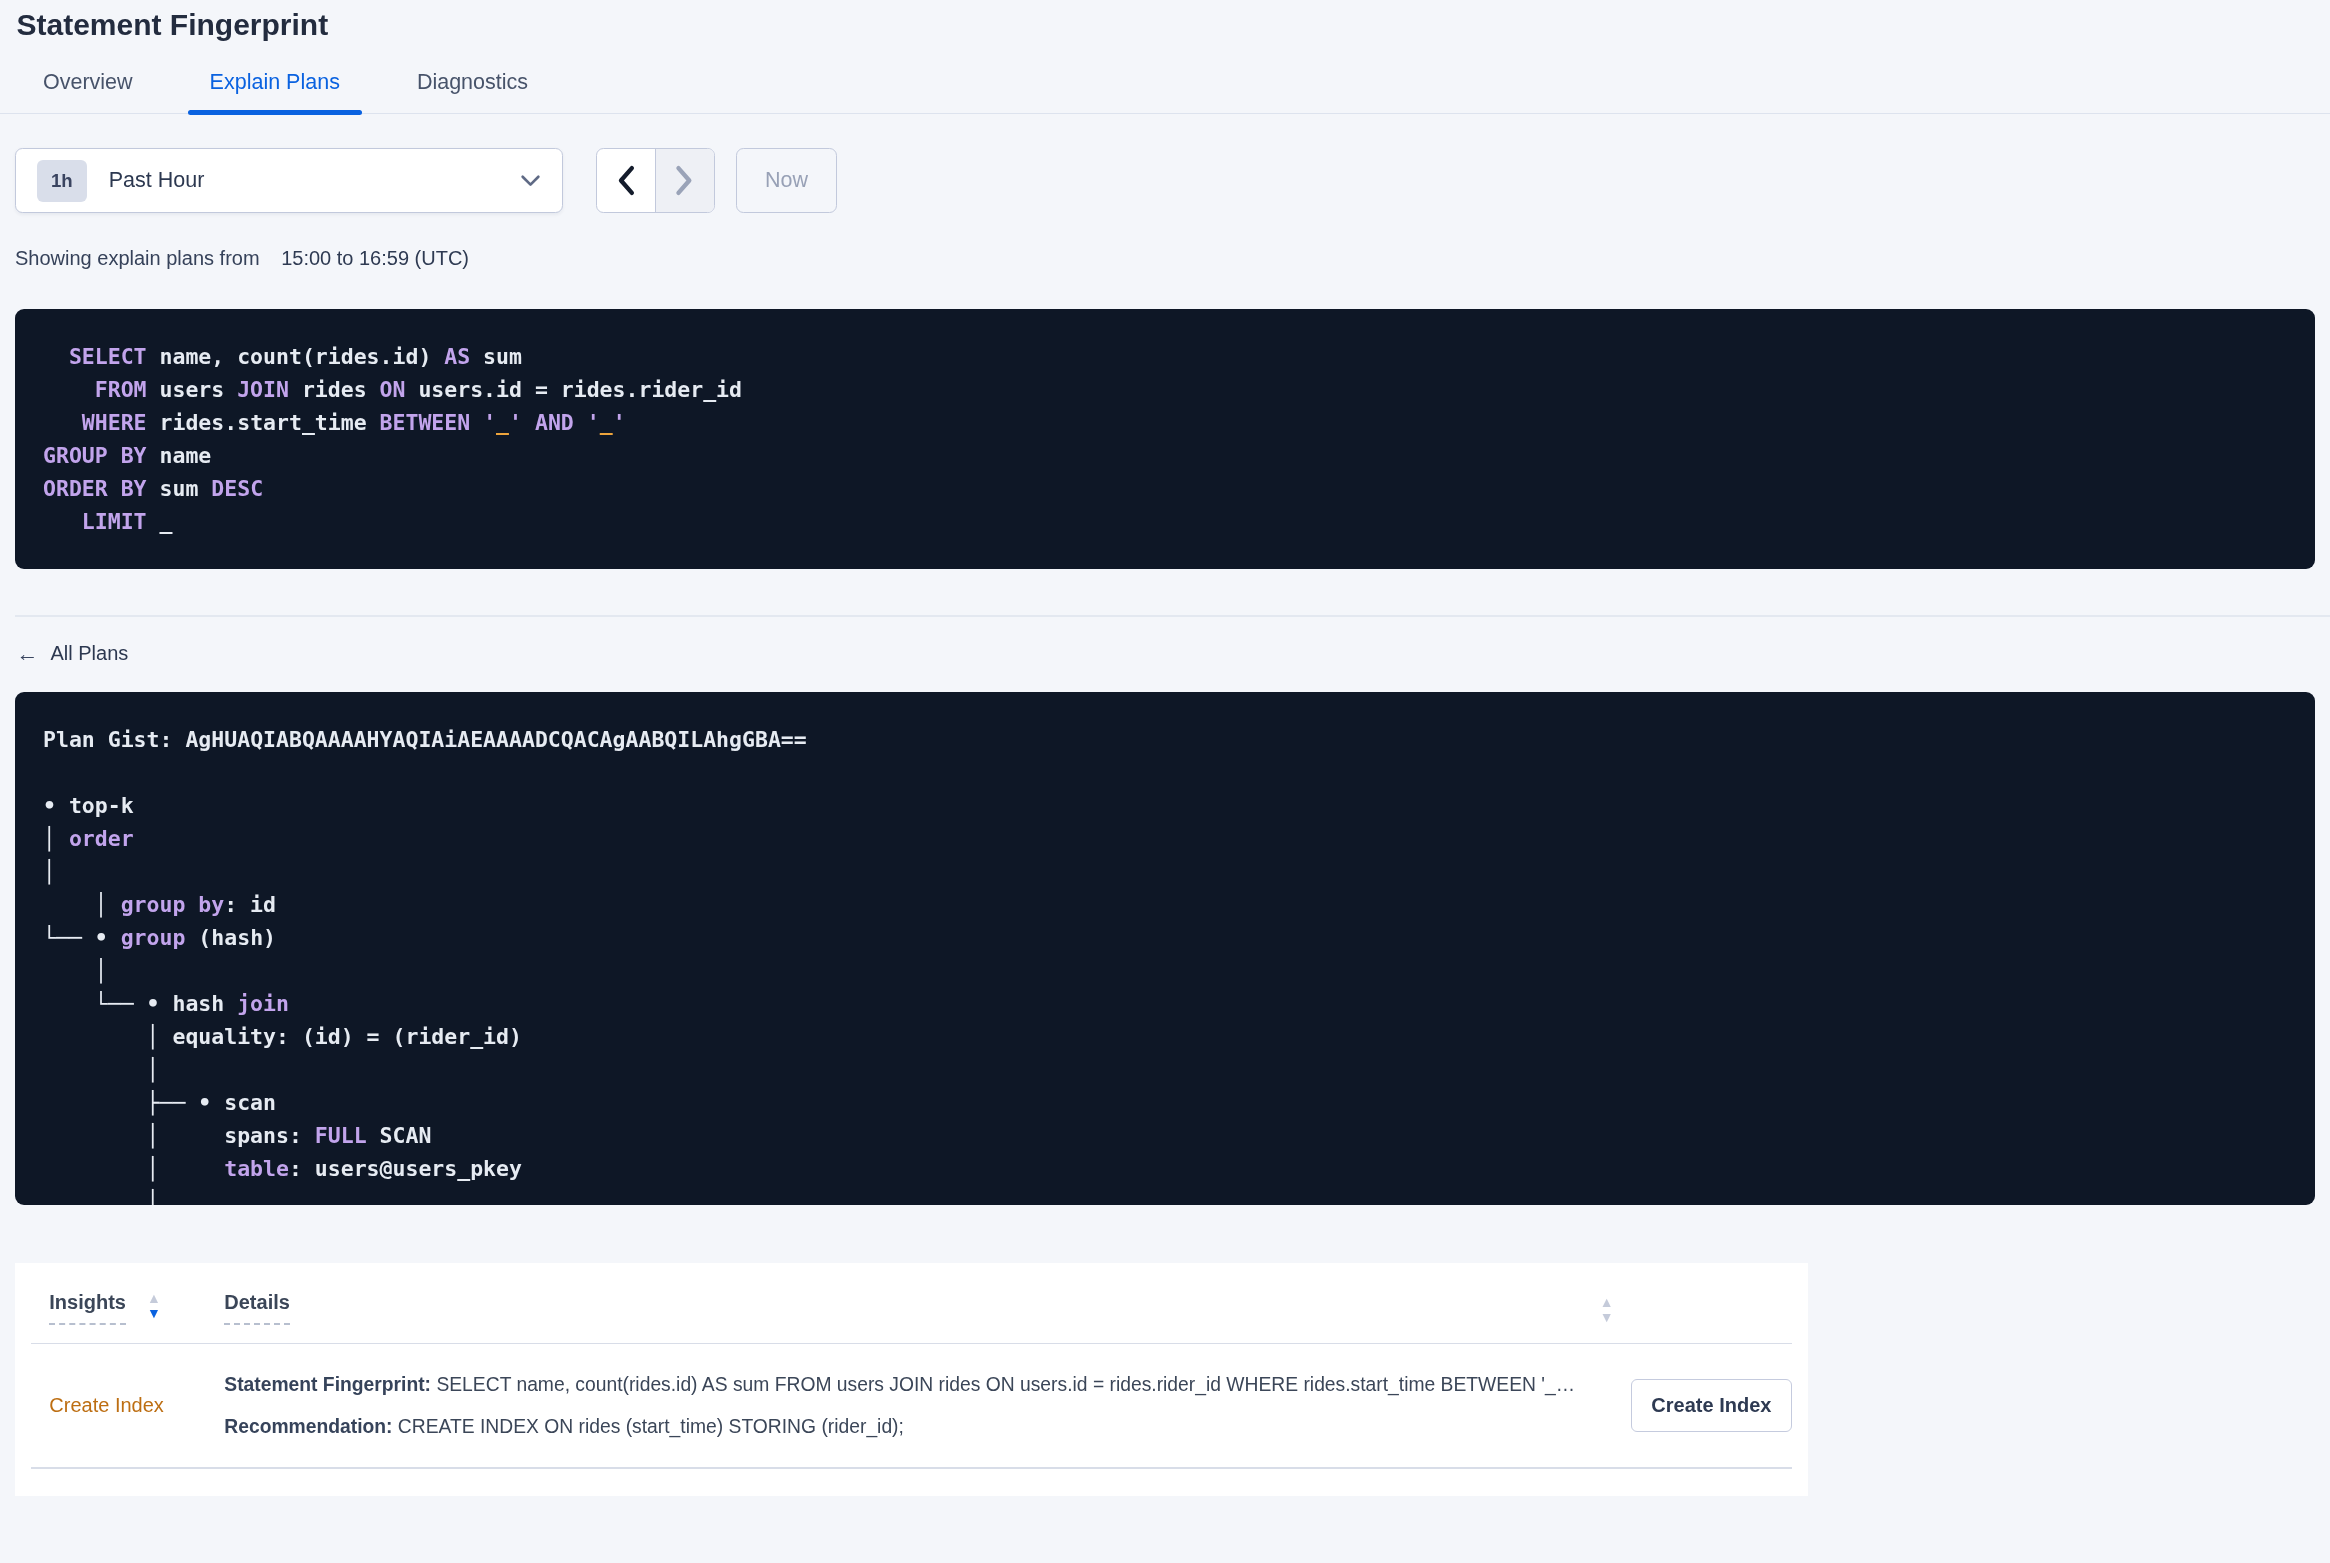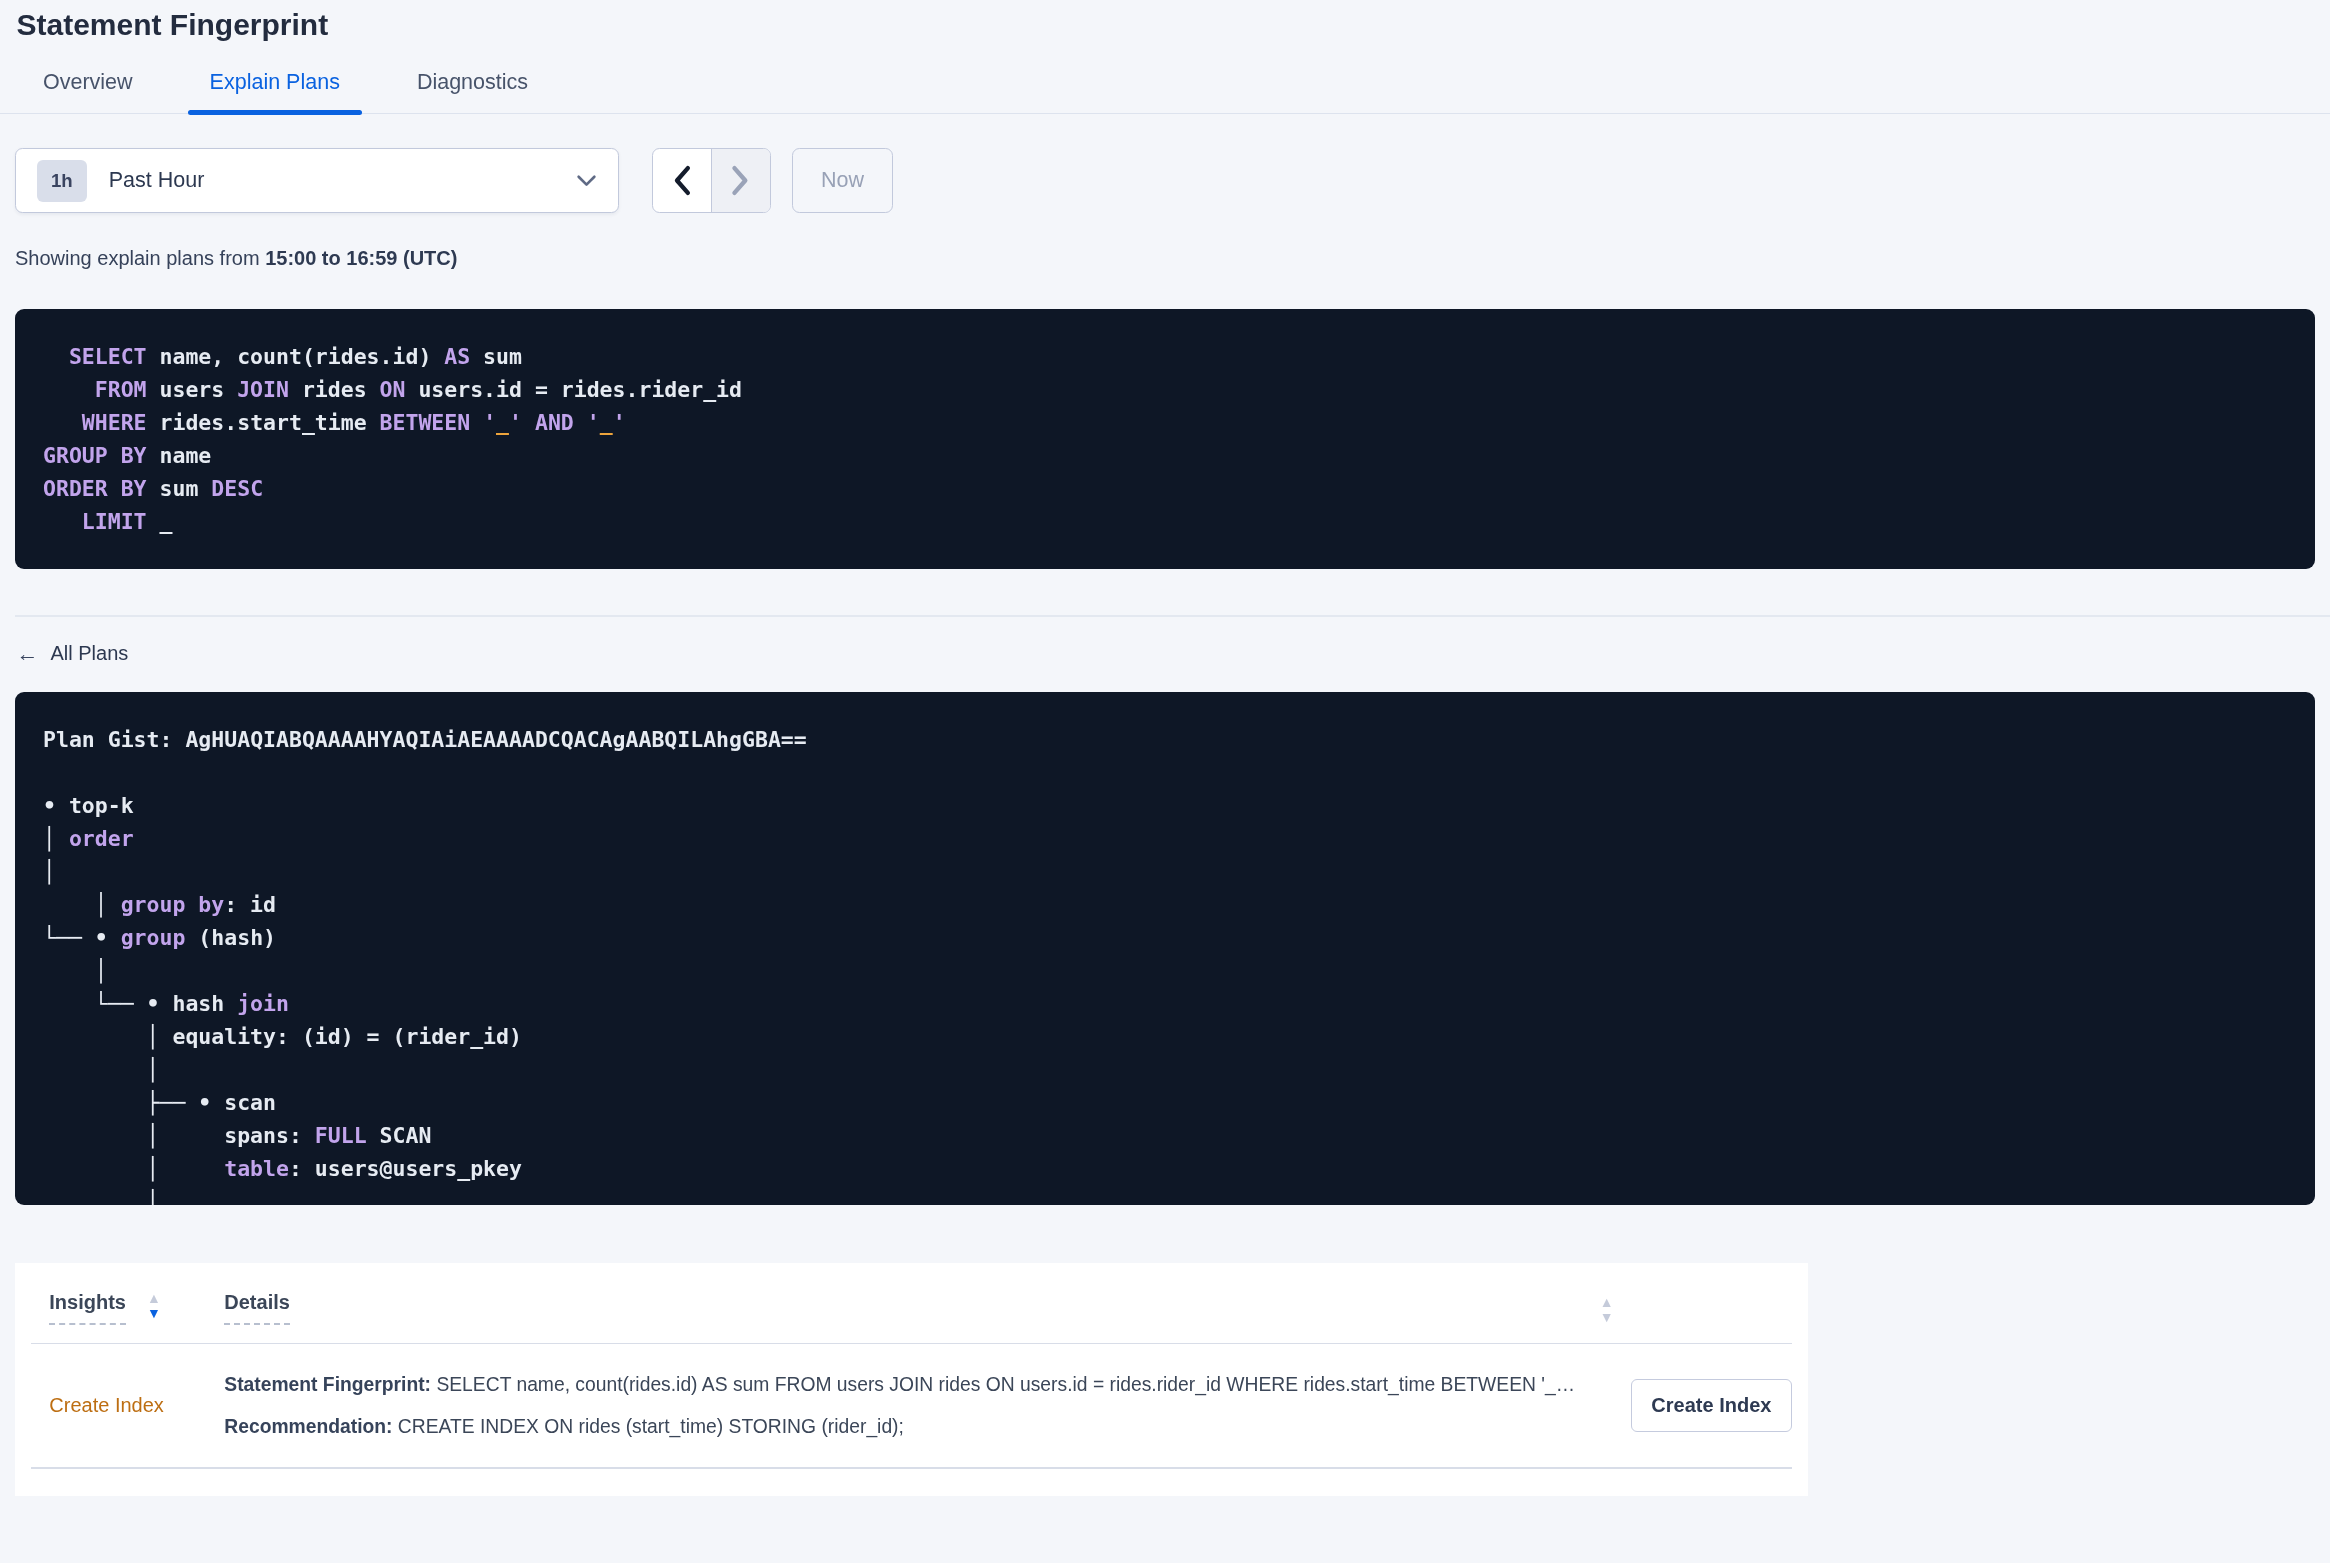--- a/index.html
+++ b/index.html
@@ -15,34 +15,34 @@
   .title{font-size:30px;font-weight:700;color:#232c3f;margin:7.4px 0 0 1.5px;line-height:36px;}
 
   
   .tabbar{display:flex;gap:33px;margin:27px -15px 16px -15px;padding:0 21px;border-bottom:1.5px solid #dde3ee;}
   .tab{padding:0 22px 18px 22px;font-size:21.5px;color:#47536a;position:relative;cursor:pointer;}
   .tab.active{color:#0a62e0;}
   .tab.active::after{content:"";position:absolute;left:0;right:0;bottom:-1.5px;height:5.2px;border-radius:3px;background:#0a62e0;}
 
   
   .controls{display:flex;align-items:center;margin-top:34px;}
-  .timesel{width:604px;height:65px;background:#ffffff;border:1.5px solid #c2c9dc;border-radius:7.4px;
+  .timesel{width:548px;height:65px;background:#ffffff;border:1.5px solid #c2c9dc;border-radius:7.4px;
     display:flex;align-items:center;padding:0 21px;box-sizing:border-box;cursor:pointer;
     box-shadow:0 1.5px 3.7px rgba(25,35,65,.06);}
   .badge1h{background:#d9deea;border-radius:6px;font-weight:700;font-size:18.6px;color:#3a4460;padding:9.7px 14px;}
   .timelabel{margin-left:22px;font-size:21.5px;color:#2c3850;}
   .caret{margin-left:auto;display:flex;align-items:center;}
   .pager{display:flex;margin-left:33px;border:1.5px solid #c2c9dc;border-radius:7.4px;overflow:hidden;height:65px;box-sizing:border-box;background:#fff;}
   .pager .half{width:58px;display:flex;align-items:center;justify-content:center;cursor:pointer;}
   .half.next{background:#eef0f5;border-left:1.5px solid #c2c9dc;}
   .nowbtn{margin-left:21px;height:65px;box-sizing:border-box;border:1.5px solid #c2c9dc;border-radius:7.4px;
     background:transparent;font-size:21.5px;color:#98a1b6;padding:0 28px;display:flex;align-items:center;cursor:default;}
 
   .showing{margin-top:34px;font-size:20px;color:#36425a;}
-  .showing b{font-weight:700;color:#2e3a52;}
+  .showing b{font-weight:400;color:#2e3a52;margin-left:16px;}
 
   
   .codebox{margin-top:39px;background:#0e1726;border-radius:9px;padding:31px 28px;
     font-family:"DejaVu Sans Mono",monospace;font-size:21.5px;line-height:33px;font-weight:700;color:#e6ebf2;
     box-sizing:border-box;}
   .code-line{white-space:pre;min-height:33px;}
   .c-kw{color:#c2a4ec;}
   .c-pl{color:#e6ebf2;}
   .c-num{color:#eda43c;}
   .planbox{margin-top:25px;height:513px;overflow:hidden;}

